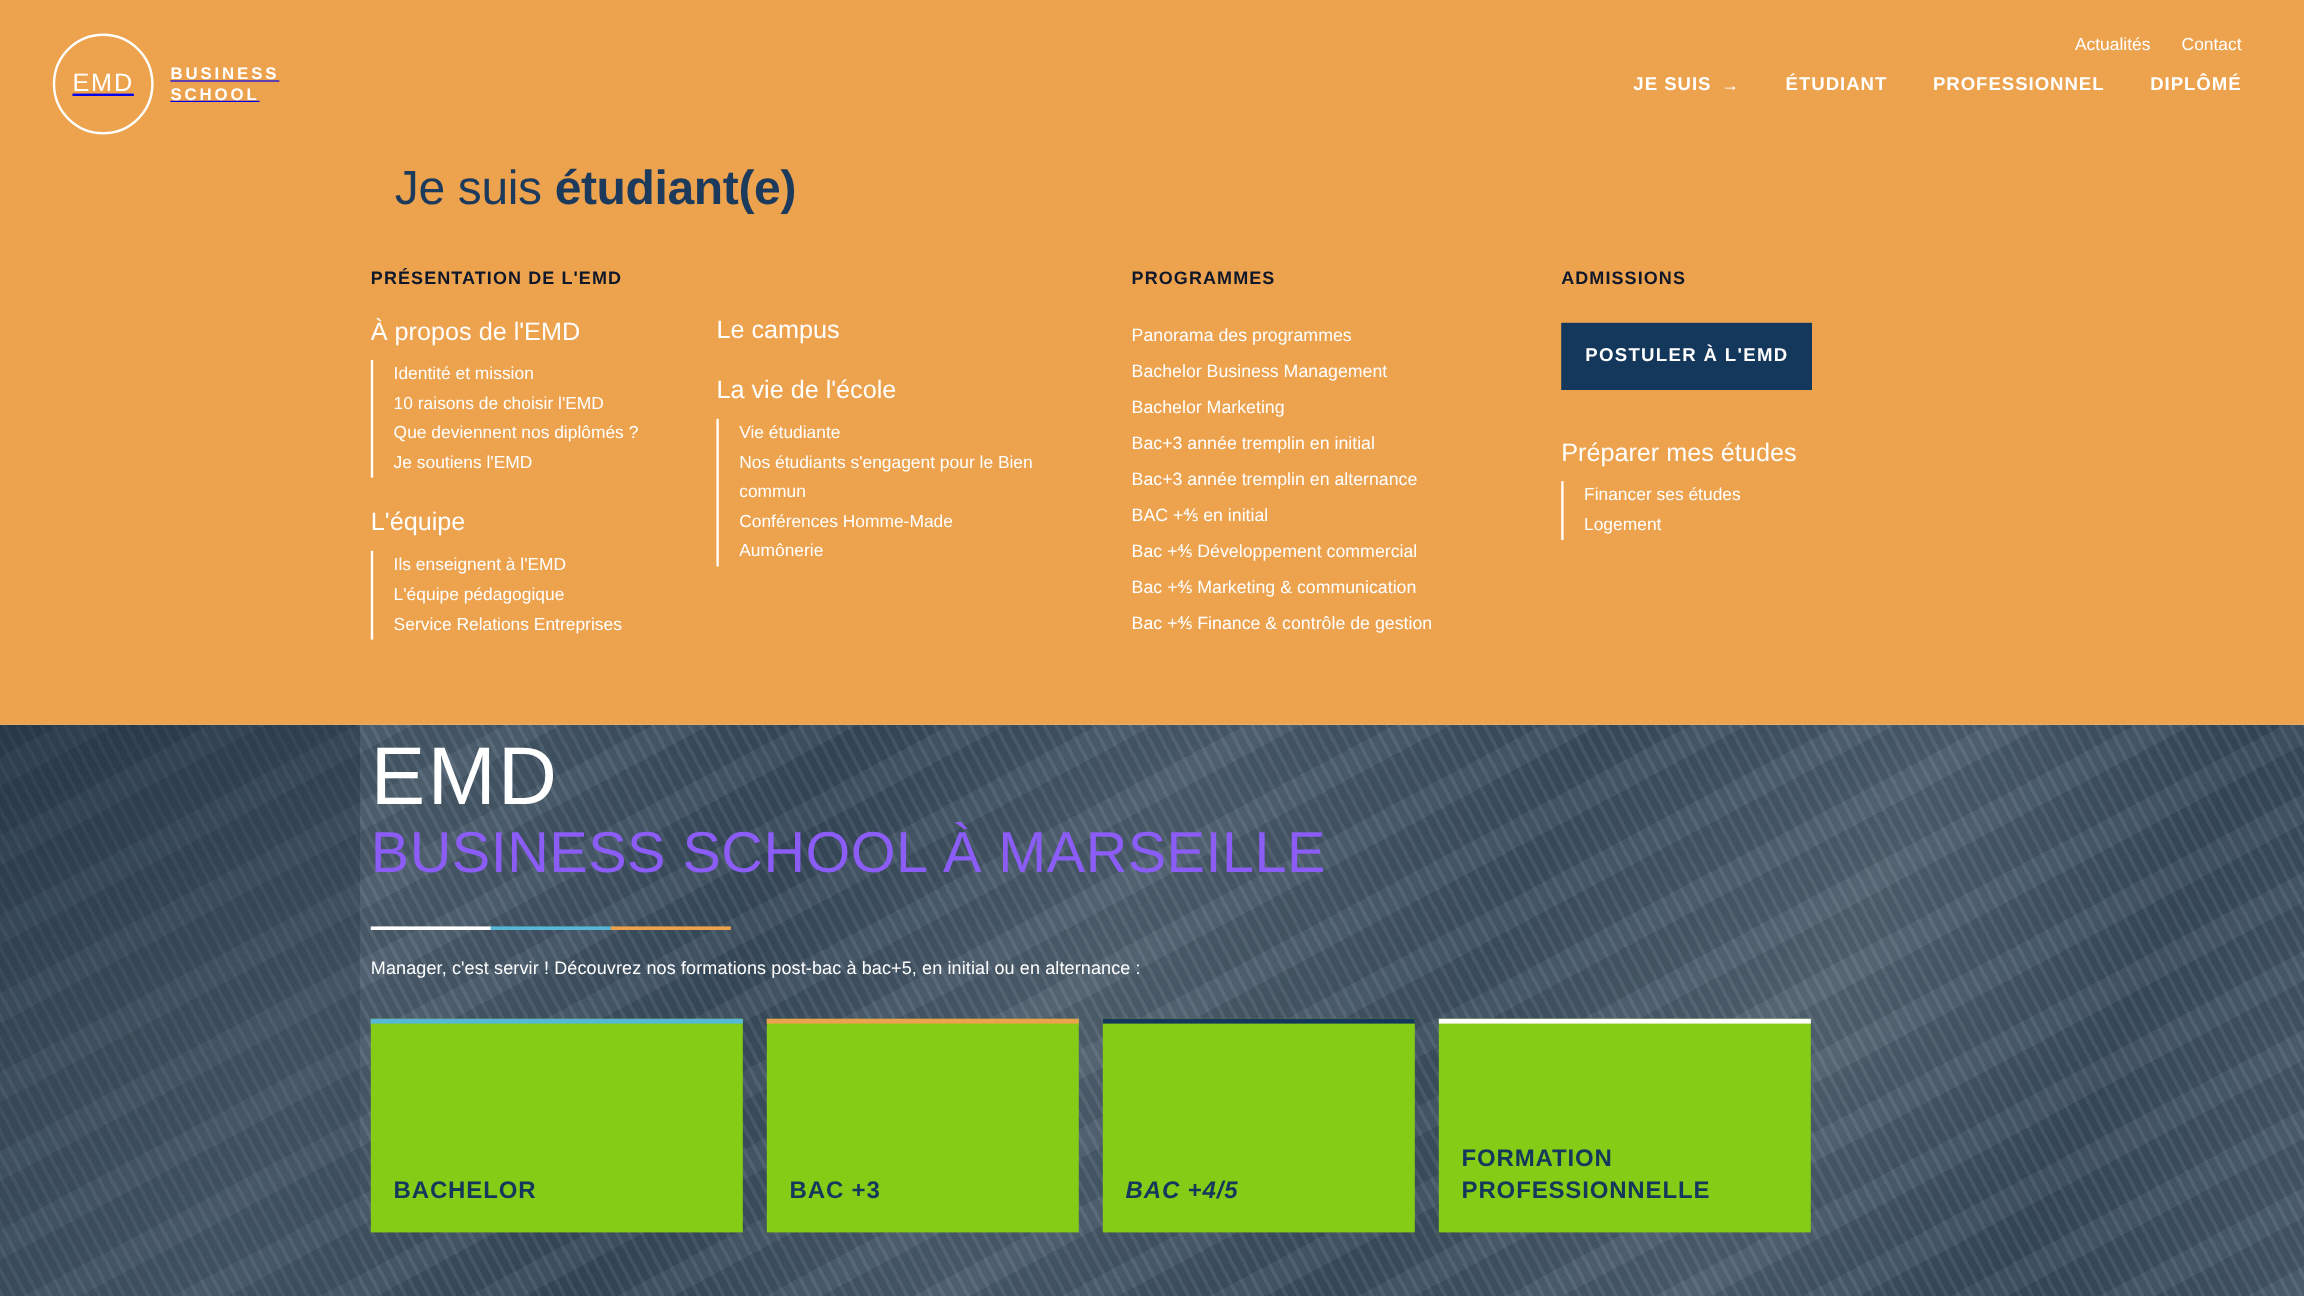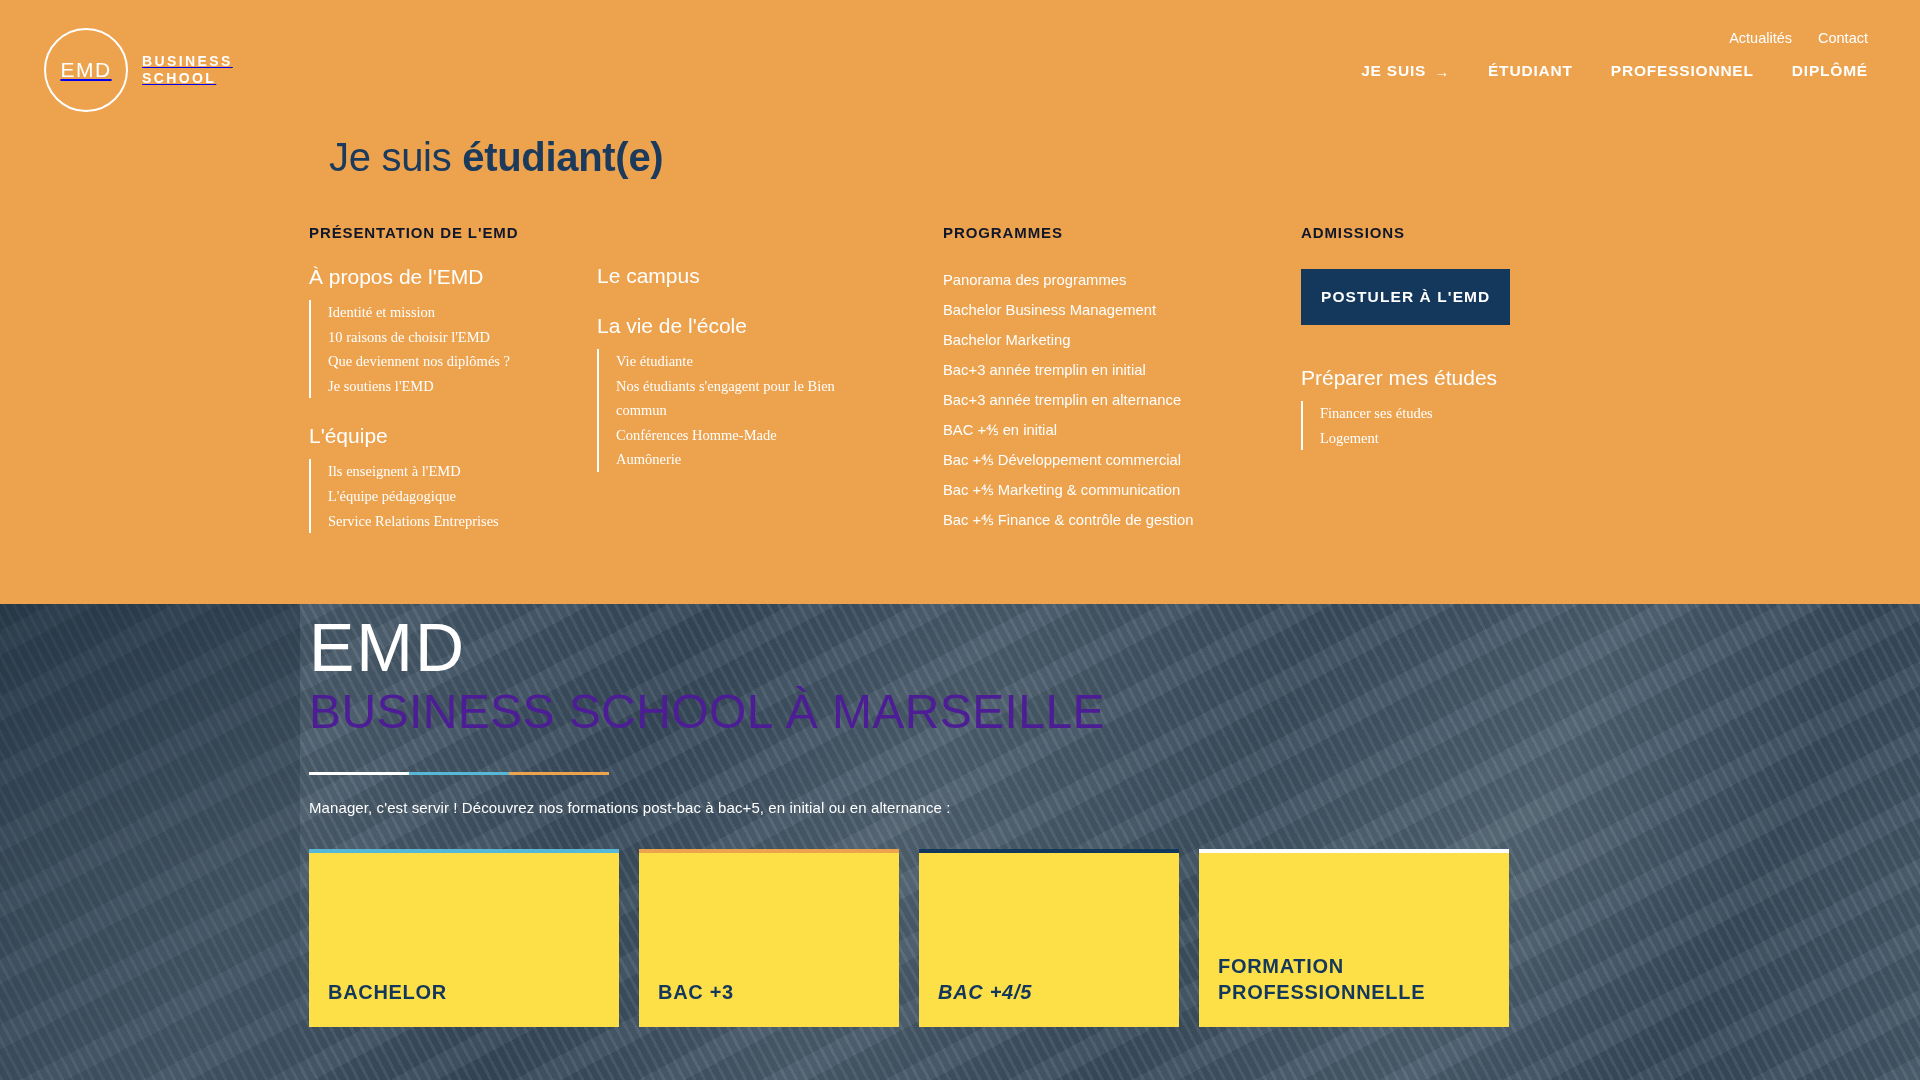--- a/index.html
+++ b/index.html
@@ -107,21 +107,20 @@
   }
   .grp-title {
     color: #ffffff;
     font-size: 21px;
     font-weight: 400;
     margin-bottom: 11px;
   }
   .sublist {
     border-left: 2px solid #ffffff;
     padding-left: 17px;
-    font-family: Liberation Serif, serif;
   }
   .sublist a {
     display: block;
     color: #ffffff;
     font-size: 14.5px;
     line-height: 24.6px;
     text-decoration: none;
   }
 
   .col1 { position: absolute; left: 309px; top: 224px; width: 300px; }
@@ -188,21 +187,21 @@
     left: 309px; top: 612px;
     color: #ffffff;
     font-size: 68px;
     font-weight: 300;
     letter-spacing: 2px;
     line-height: 70px;
   }
   .hero-sub {
     position: absolute;
     left: 309px; top: 685px;
-    color: #4c1d95;
+    color: #8b5cf6;
     font-size: 48px;
     font-weight: 400;
     letter-spacing: 0.4px;
     line-height: 54px;
     white-space: nowrap;
     text-align: right;
   }
   .hero-rule {
     position: absolute;
     left: 309px; top: 772px;
@@ -226,21 +225,21 @@
   
   .cards {
     position: absolute;
     left: 309px; top: 849px;
     display: flex;
     gap: 20px;
   }
   .card {
     width: 310px;
     height: 178px;
-    background: #fde047;
+    background: #84cc16;
     position: relative;
     display: flex;
     align-items: flex-end;
     padding: 0 0 22px 19px;
     text-decoration: none;
   }
   .card .topbar {
     position: absolute;
     left: 0; top: 0;
     width: 100%;

